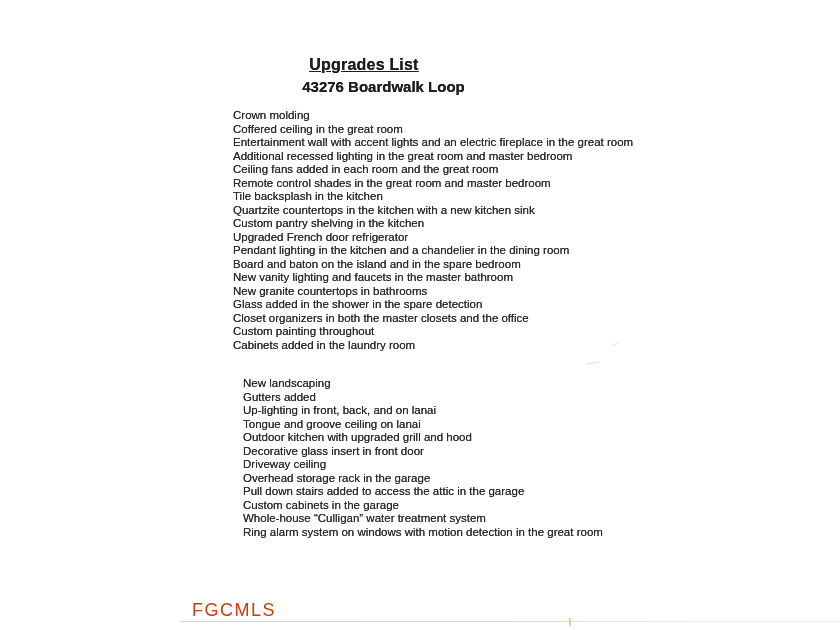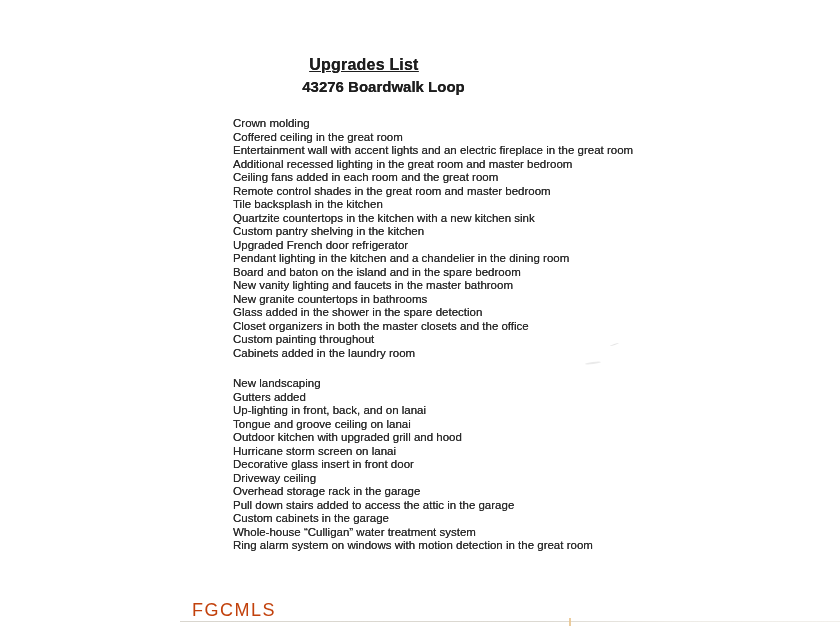--- a/index.html
+++ b/index.html
@@ -39,22 +39,22 @@
     line-height: 19px;
     margin-top: 2px;
     text-shadow: 0 0 0.6px #1e1e1e;
     padding-left: 39px;
   }
   .upgrade-list {
     position: absolute;
     left: 233px;
     width: 560px;
   }
-  #section-interior { top: 117px; }
-  #section-exterior { top: 377px; }
+  #section-interior { top: 109px; }
+  #section-exterior { top: 377px; margin-left: 10px; }
   .upgrade-list .line {
     font-size: 11.5px;
     line-height: 13.5px;
     color: #2a2a2a;
     white-space: nowrap;
     text-shadow: 0 0 0.5px #3a3a3a;
   }
   .scan-artifact {
     position: absolute;
     background: #d9d9d9;
@@ -129,21 +129,20 @@
       <div class="line">Custom painting throughout</div>
       <div class="line">Cabinets added in the laundry room</div>
     </div>
 
   <div id="section-exterior" class="upgrade-list">
       <div class="line">New landscaping</div>
       <div class="line">Gutters added</div>
       <div class="line">Up-lighting in front, back, and on lanai</div>
       <div class="line">Tongue and groove ceiling on lanai</div>
       <div class="line">Outdoor kitchen with upgraded grill and hood</div>
-      <div class="line">Hurricane storm screen on lanai</div>
       <div class="line">Decorative glass insert in front door</div>
       <div class="line">Driveway ceiling</div>
       <div class="line">Overhead storage rack in the garage</div>
       <div class="line">Pull down stairs added to access the attic in the garage</div>
       <div class="line">Custom cabinets in the garage</div>
       <div class="line">Whole-house “Culligan” water treatment system</div>
       <div class="line">Ring alarm system on windows with motion detection in the great room</div>
     </div>
 
   <div id="artifact-1" class="scan-artifact"></div>

